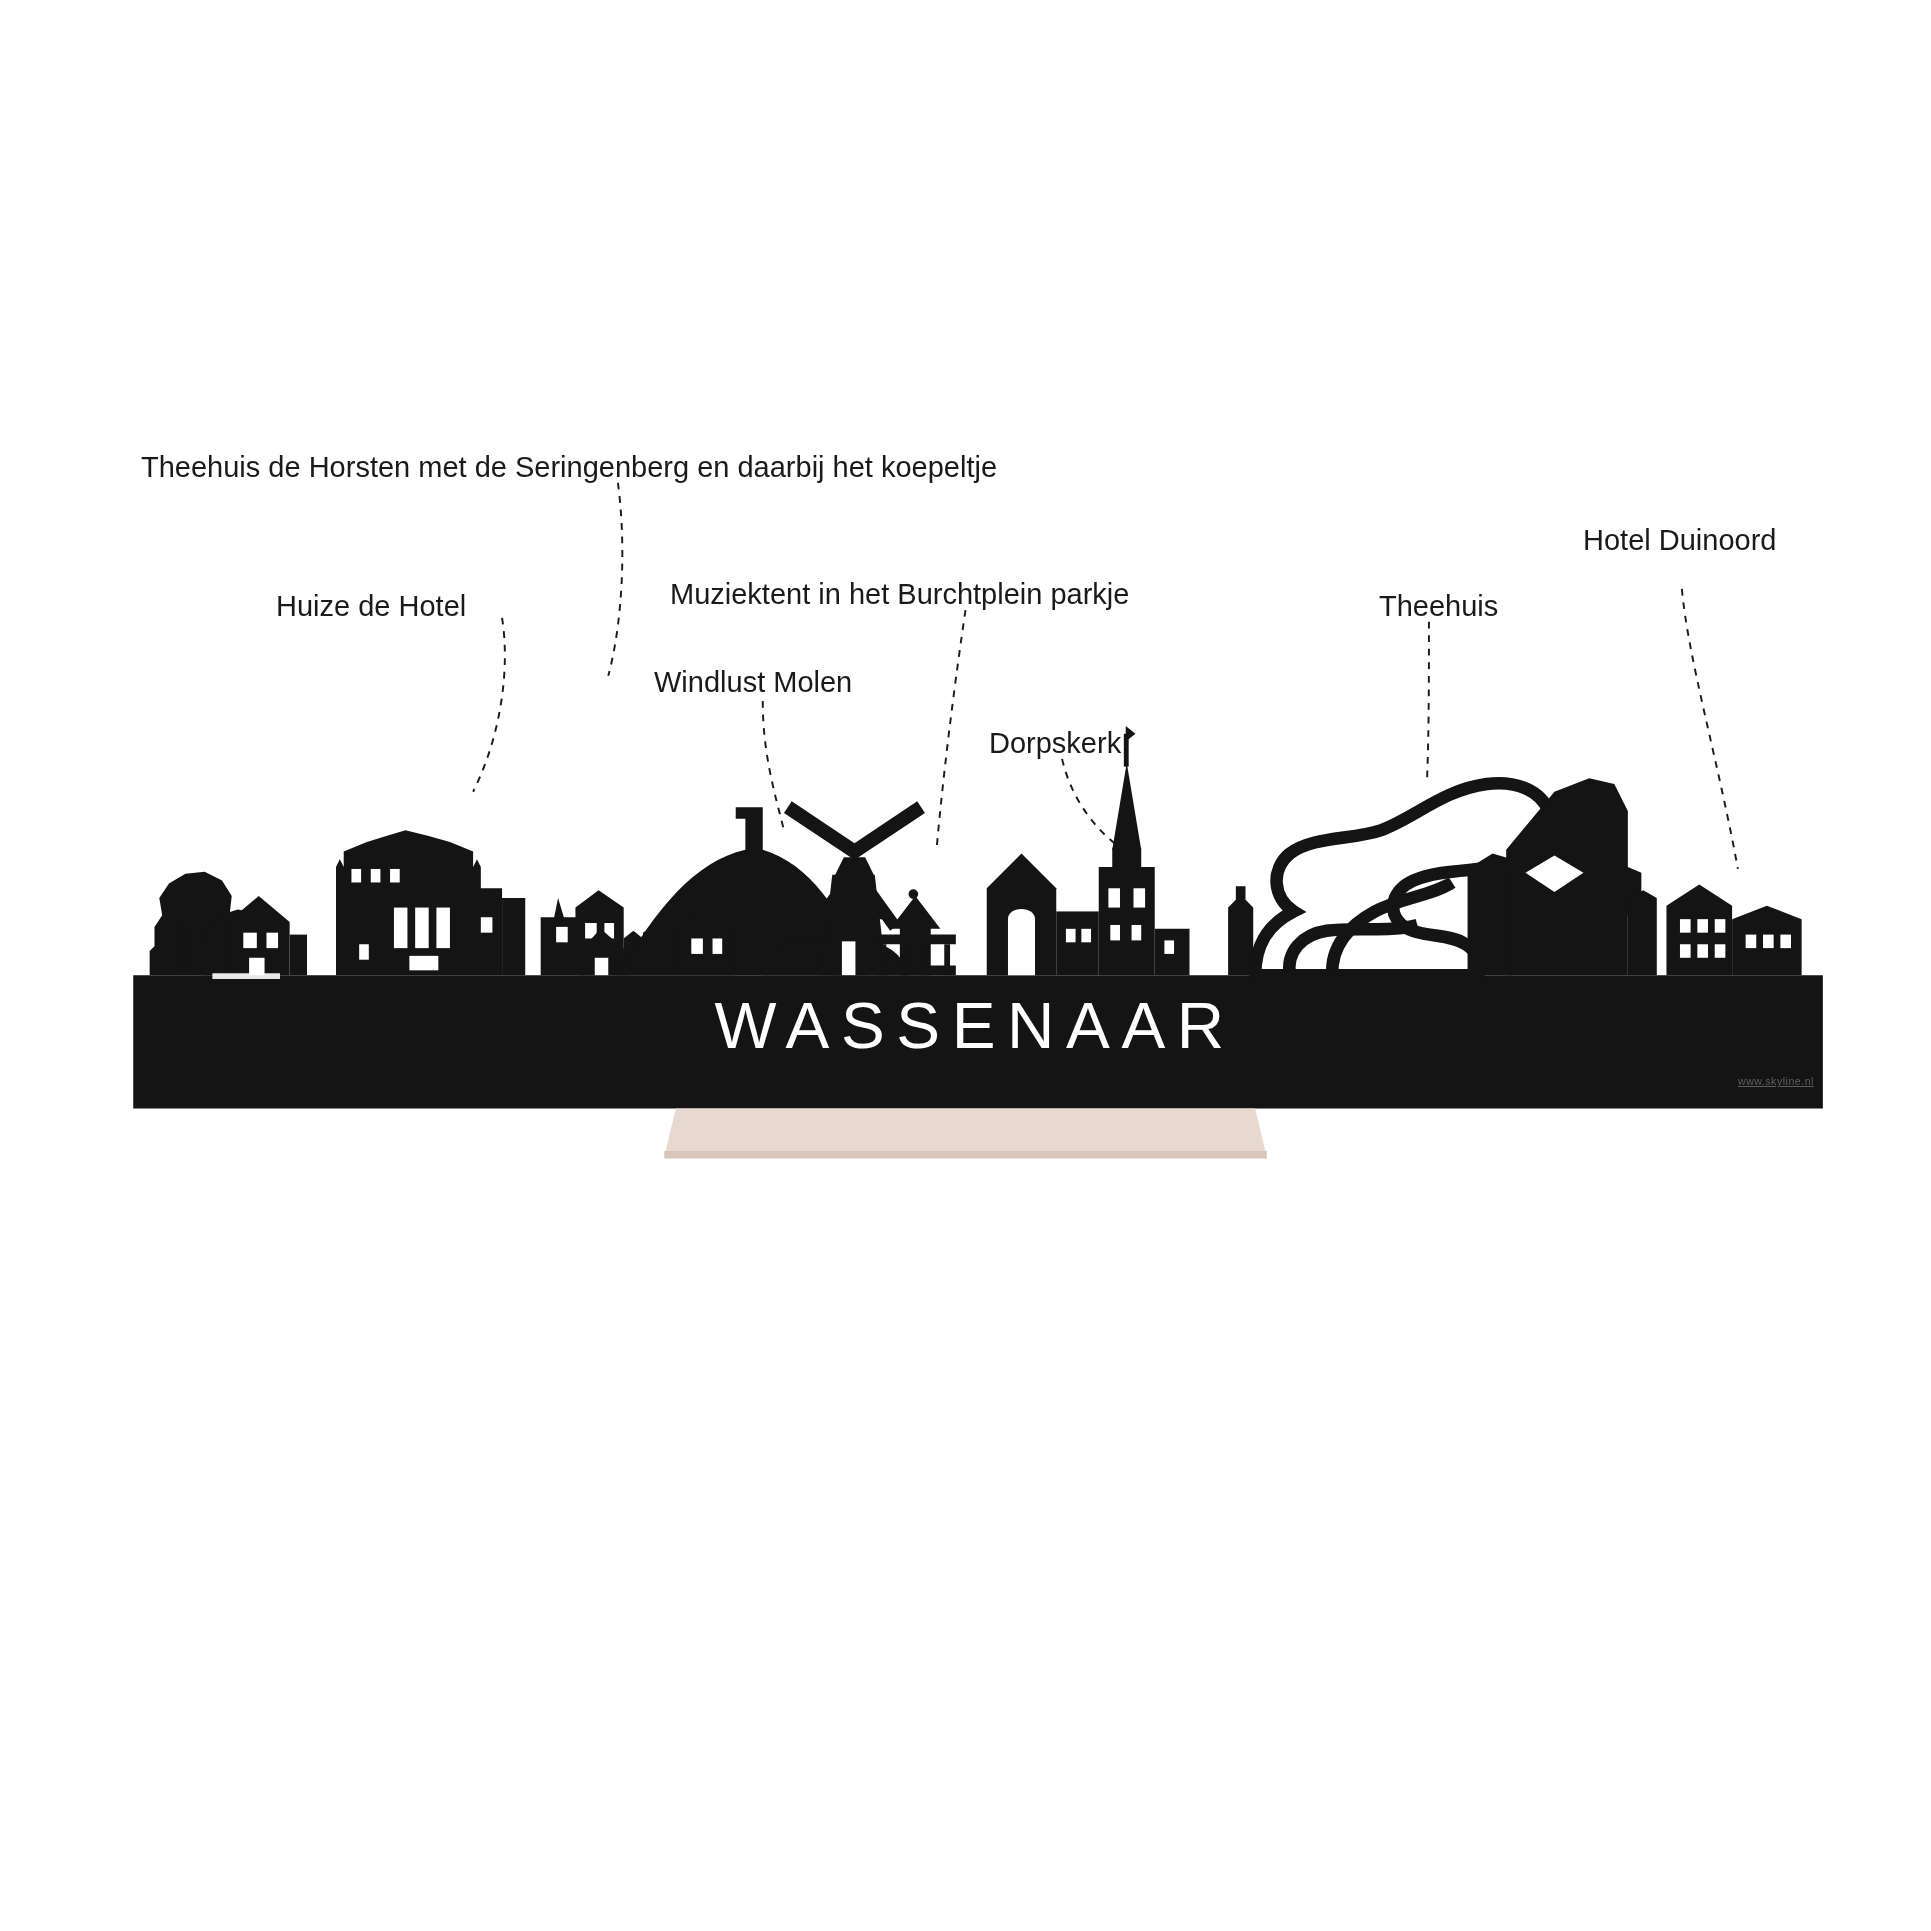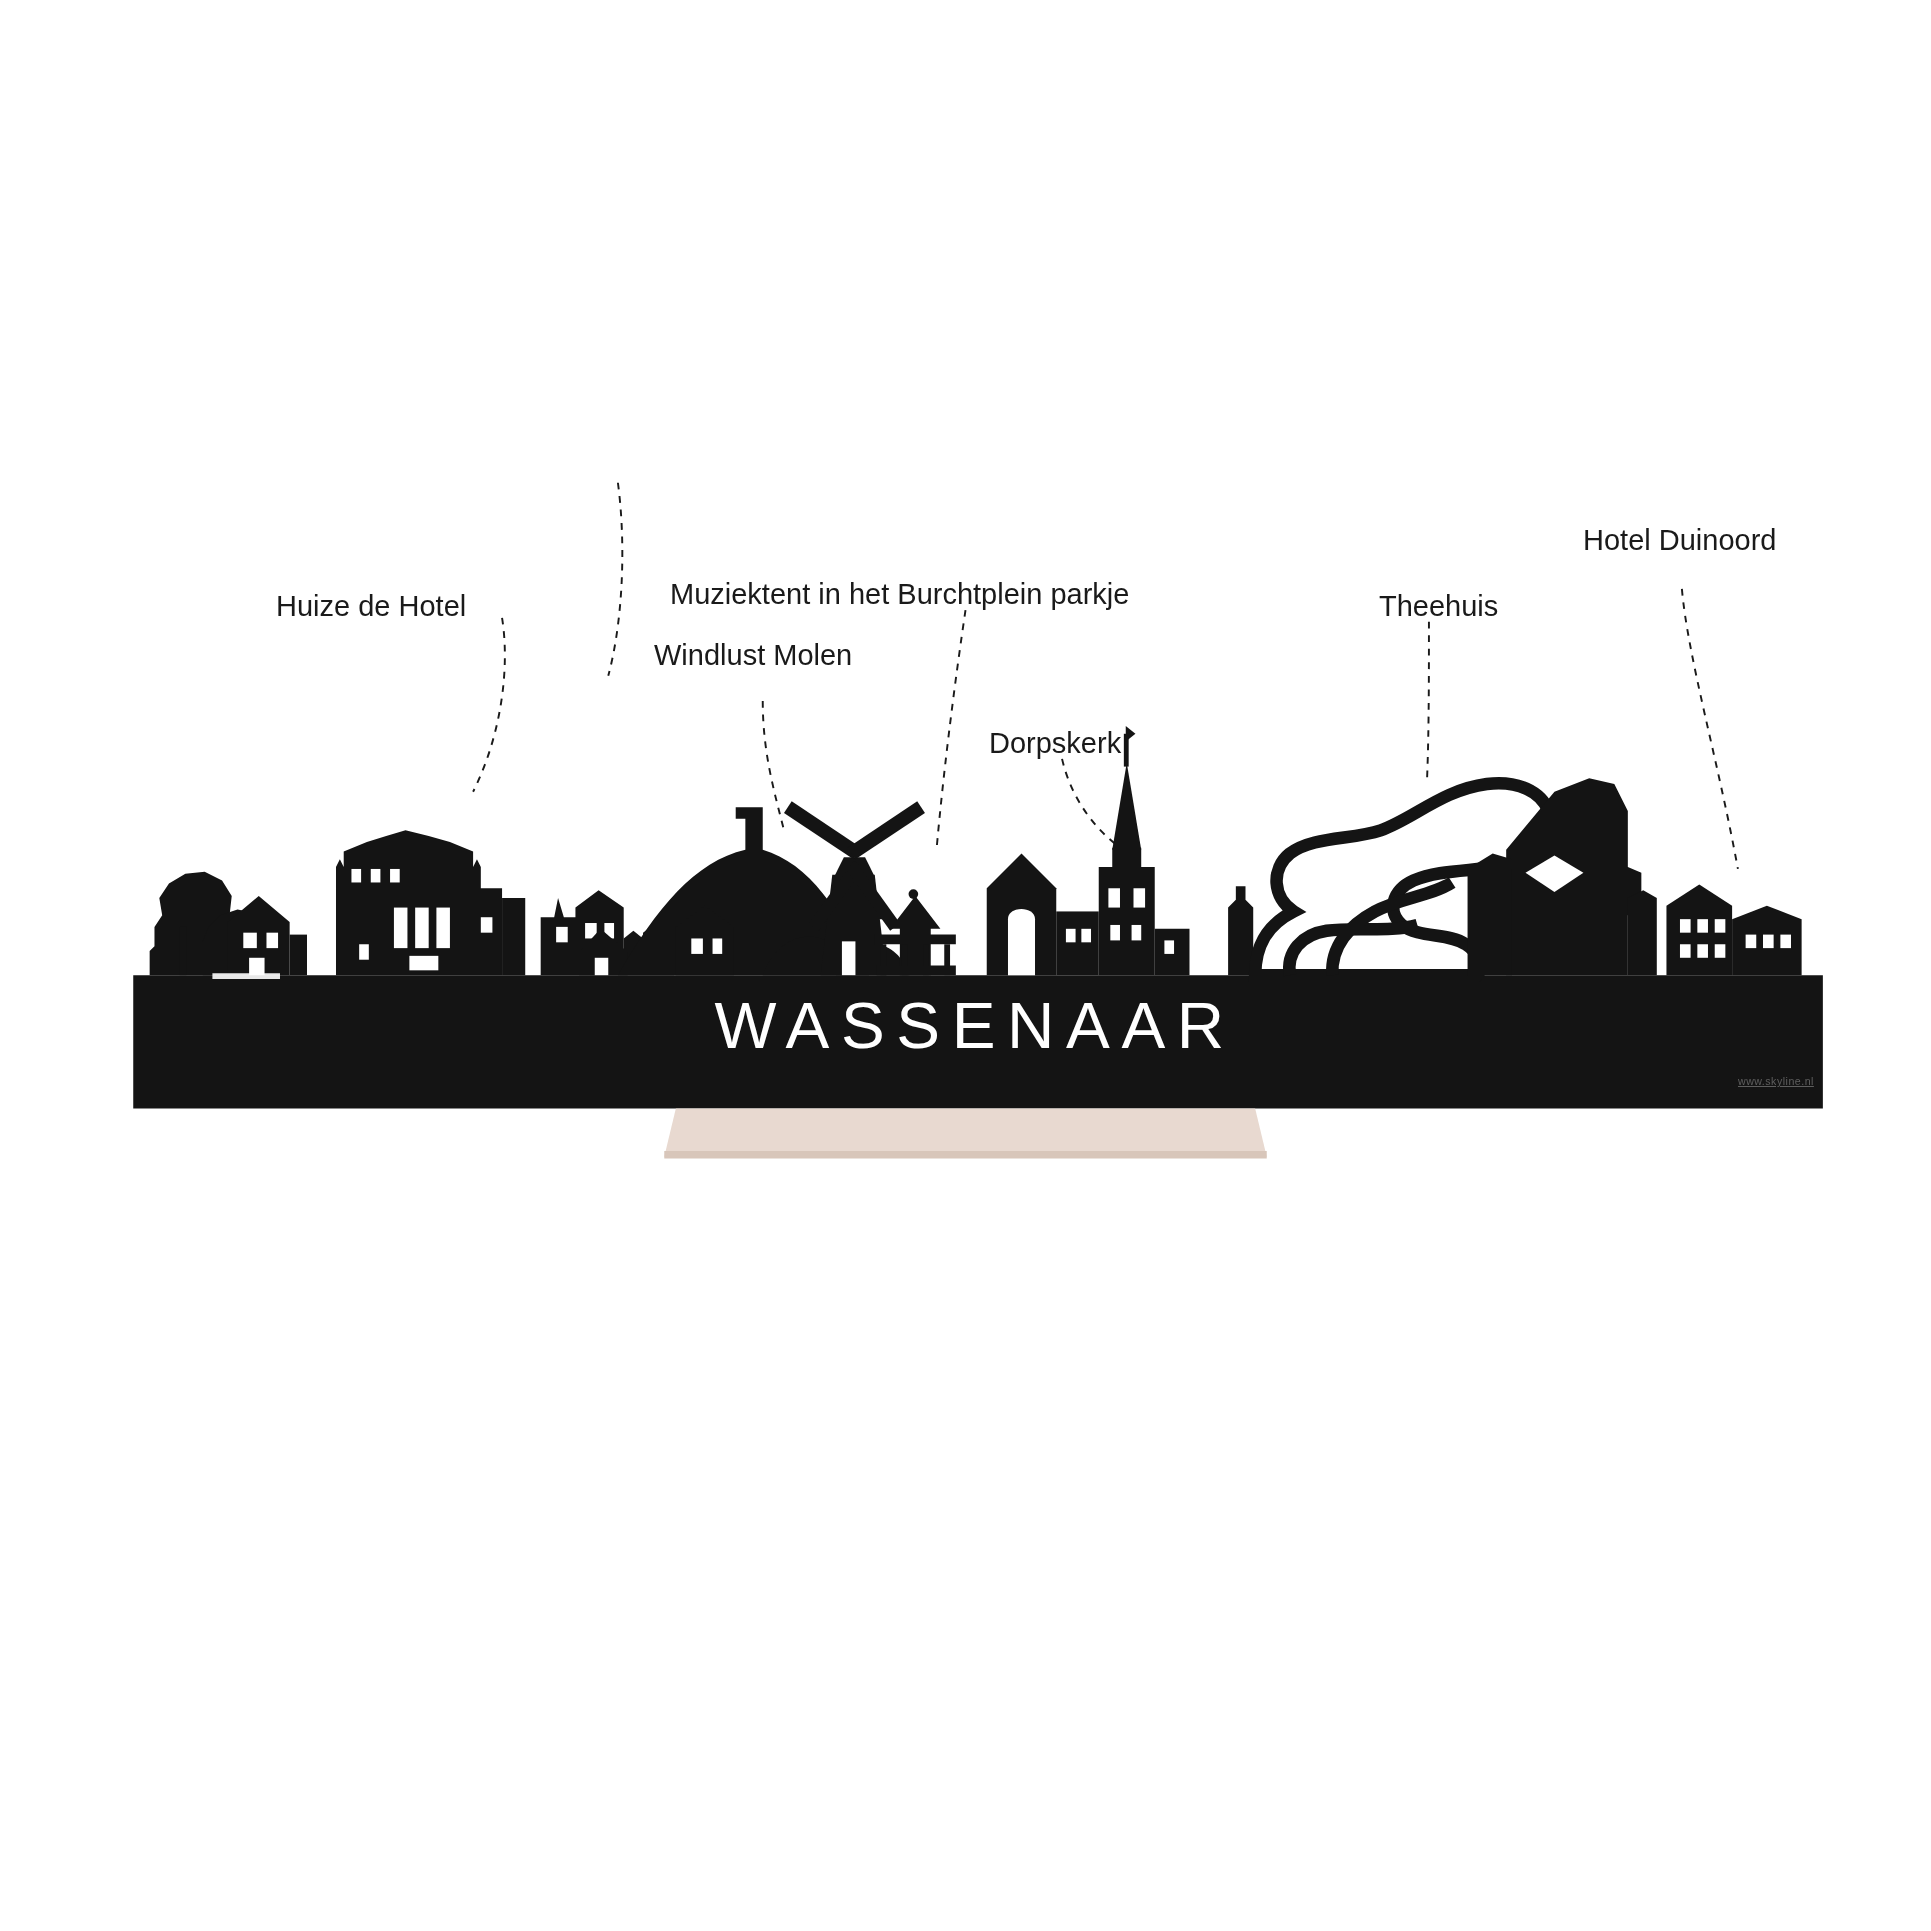--- a/index.html
+++ b/index.html
@@ -164,23 +164,24 @@
       <rect x="1826" y="968" width="11" height="14" fill="#ffffff"></rect>
       <rect x="1844" y="968" width="11" height="14" fill="#ffffff"></rect>
     </g>
 
     <text id="city-name" x="1010" y="1085" fill="#ffffff" font-family="Liberation Sans, sans-serif" font-size="68" letter-spacing="12" text-anchor="middle">WASSENAAR</text>
 
     <path d="M700 1148 L1300 1148 L1312 1198 L688 1198 Z" fill="#e8d9d0"></path>
     <path d="M688 1192 L1312 1192 L1312 1200 L688 1200 Z" fill="#d8c6ba"></path>
   </svg>
 
+  <div class="annotation" style="left:141px; top:452px;">Theehuis de Horsten met de Seringenberg en daarbij het koepeltje</div>
   <div class="annotation" style="left:276px; top:591px;">Huize de Hotel</div>
   <div class="annotation" style="left:670px; top:579px;">Muziektent in het Burchtplein parkje</div>
-  <div class="annotation" style="left:654px; top:640px;">Windlust Molen</div>
+  <div class="annotation" style="left:654px; top:667px;">Windlust Molen</div>
   <div class="annotation" style="left:989px; top:728px;">Dorpskerk</div>
   <div class="annotation" style="left:1379px; top:591px;">Theehuis</div>
   <div class="annotation" style="left:1583px; top:525px;text-align:center;">Hotel Duinoord</div>
 
   <div class="watermark" style="left:1738px; top:1075px;text-decoration:underline;">www.skyline.nl</div>
 
 </div>
 
 
 </body></html>

